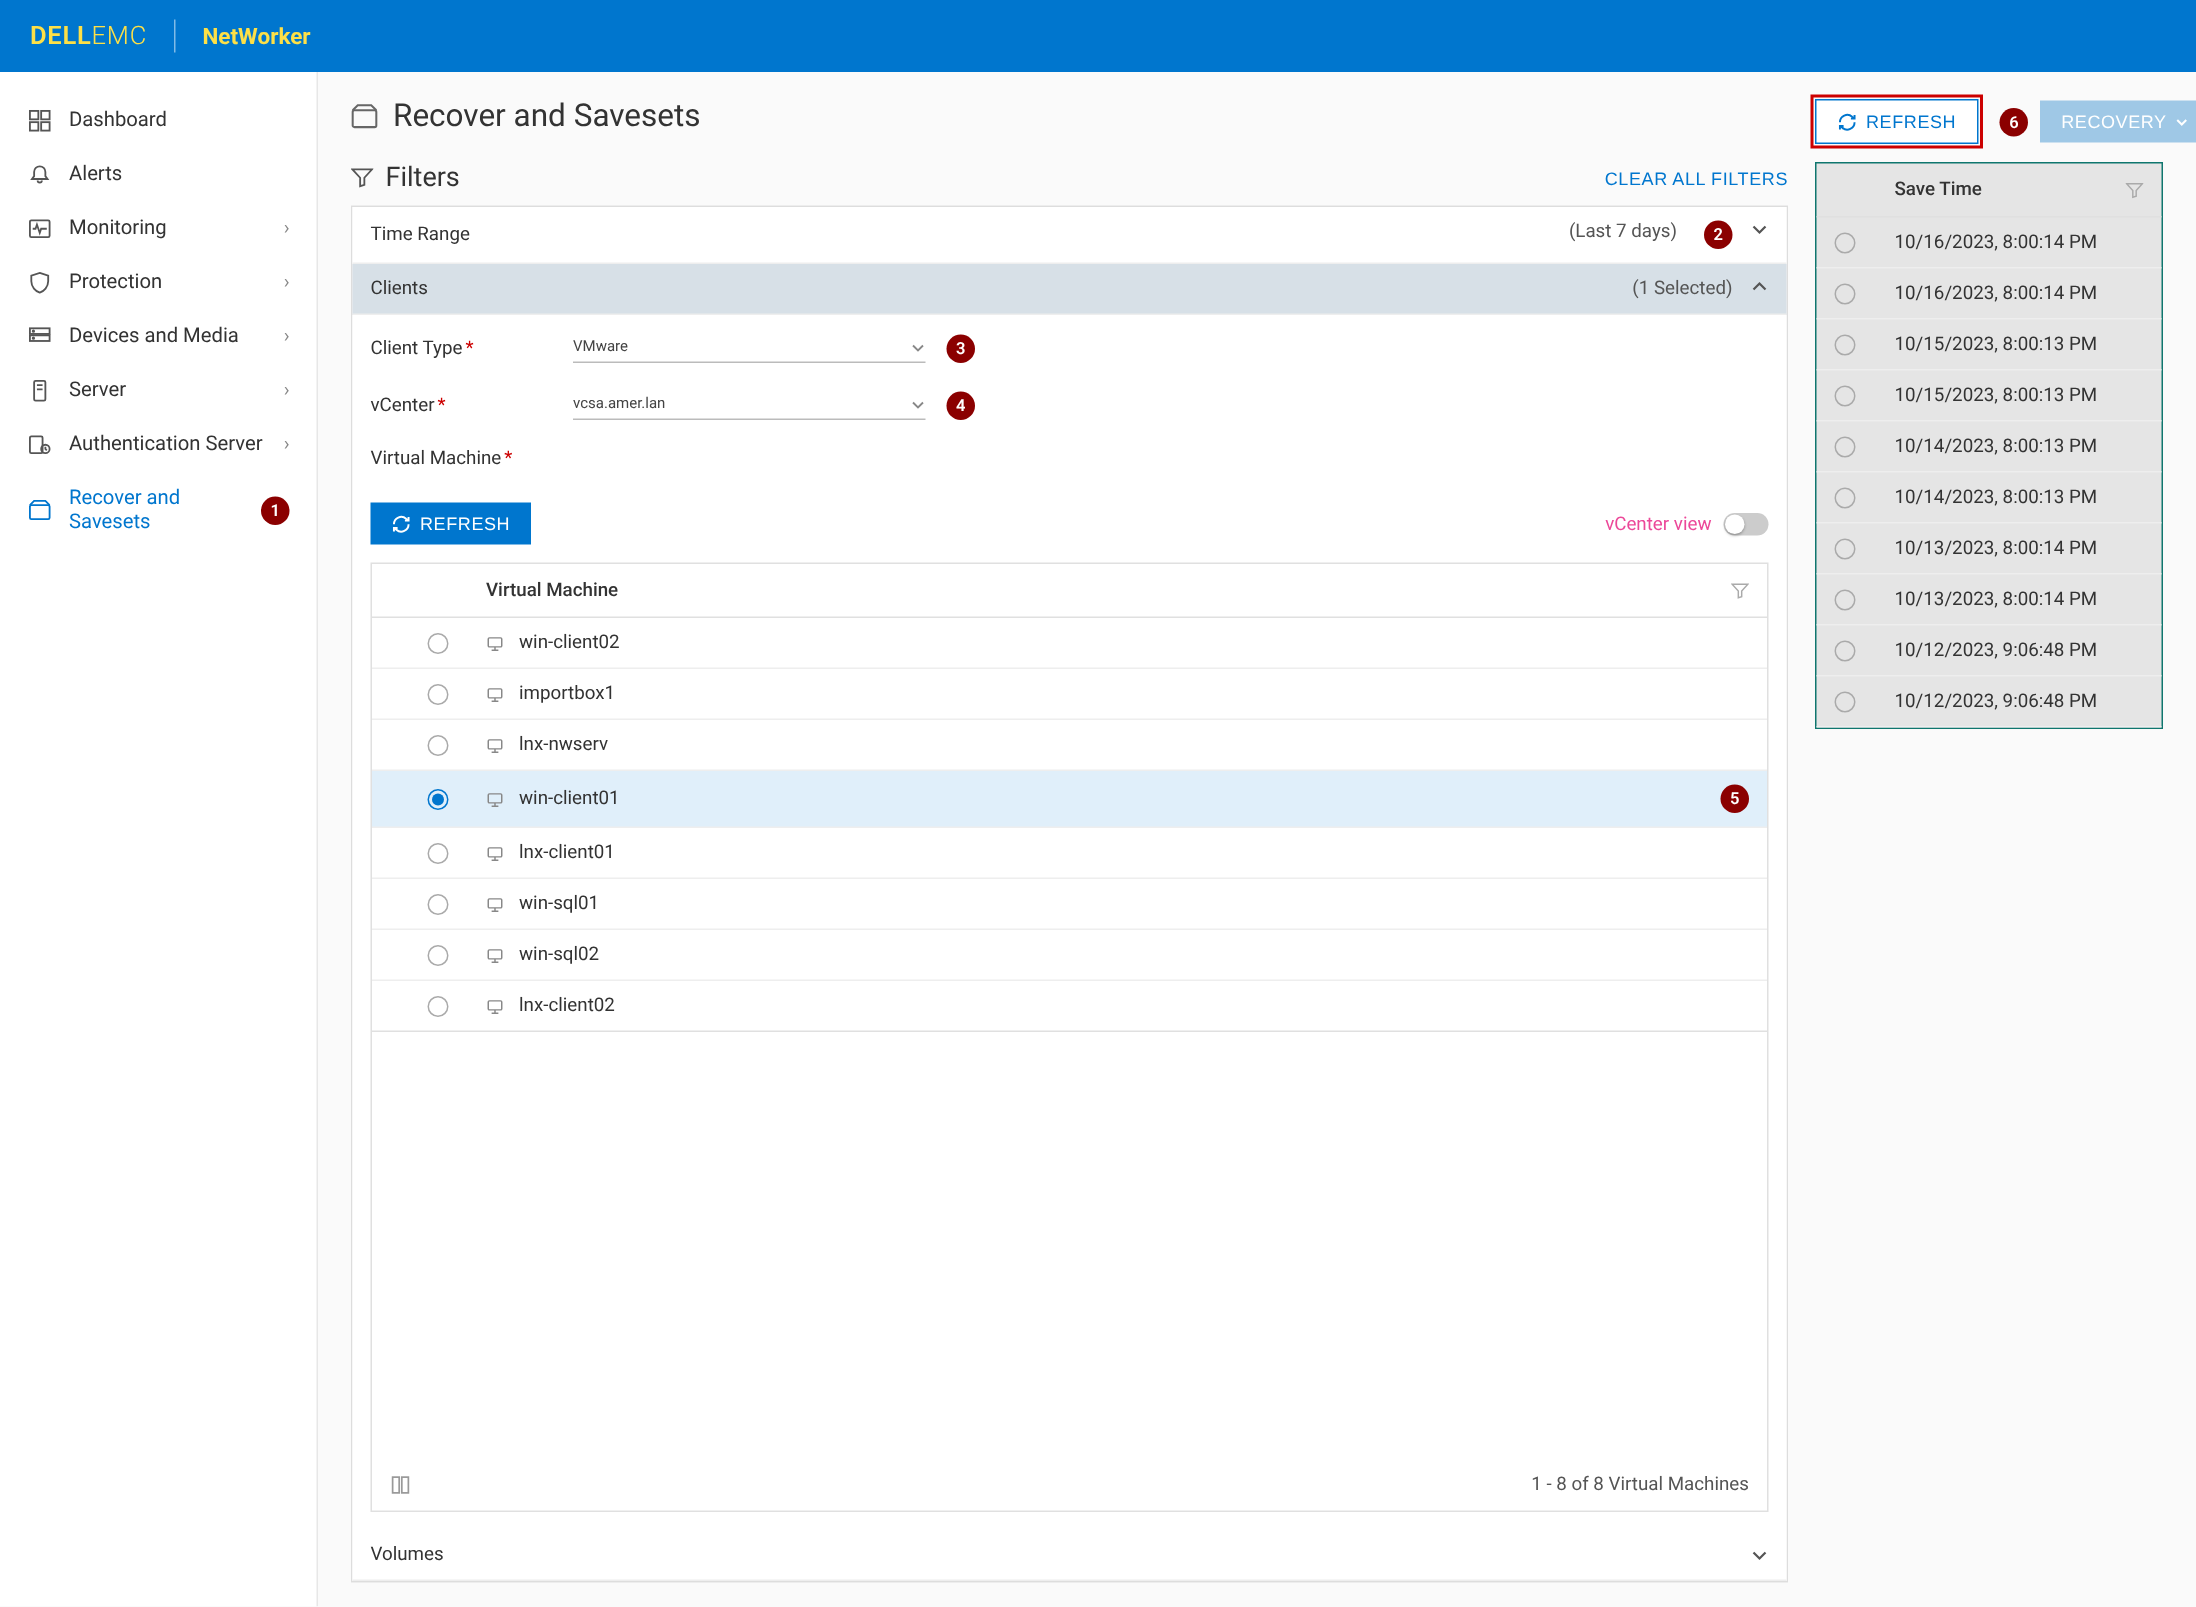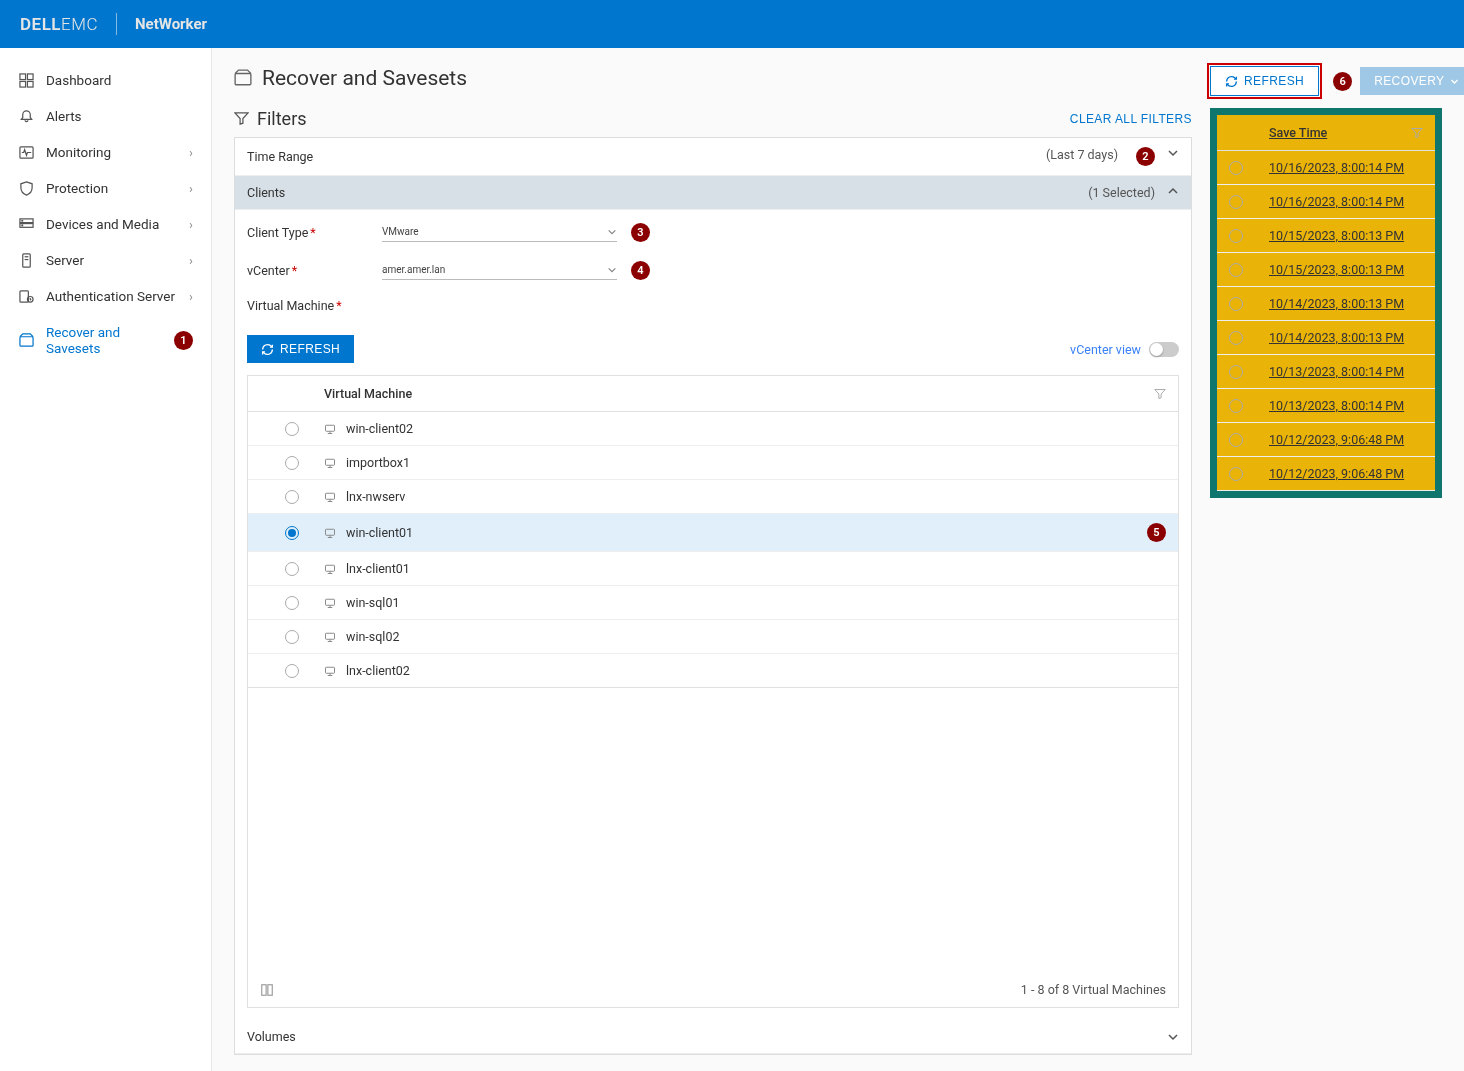--- a/index.html
+++ b/index.html
@@ -1,17 +1,17 @@
 <!DOCTYPE html>
 <html><head>
 <meta charset="utf-8">
 <style>
 * { box-sizing: border-box; margin: 0; padding: 0; }
 body { font-family: -apple-system, BlinkMacSystemFont, "Segoe UI", Roboto, Arial, sans-serif; font-size: 13px; color: #333; background: #fafafa; }
-.topbar { background: #0076ce; color: #e5e5e5; height: 48px; display: flex; align-items: center; padding: 0 20px; }
+.topbar { background: #0076ce; color: #fde047; height: 48px; display: flex; align-items: center; padding: 0 20px; }
 .brand { font-size: 17px; font-weight: 600; letter-spacing: 0.5px; }
 .brand .thin { font-weight: 300; }
 .divider { width: 1px; height: 22px; background: rgba(255,255,255,0.5); margin: 0 18px; }
 .product { font-size: 15px; font-weight: 700; }
 .layout { display: flex; height: calc(100vh - 48px); }
 .sidebar { width: 212px; background: #fff; border-right: 1px solid #e7e7e7; padding-top: 14px; flex-shrink: 0; }
 .nav-item { display: flex; align-items: center; padding: 10px 18px; font-size: 13.5px; color: #333; cursor: pointer; position: relative; }
 .nav-item .nav-ico { width: 16px; height: 16px; margin-right: 12px; flex-shrink:0; display:flex; align-items:center; justify-content:center; }
 .nav-item .chev { margin-left: auto; color: #888; font-size: 13px; }
 .nav-item.active { color: #0076ce; }
@@ -34,21 +34,21 @@
 .panel-section-head { display:flex; align-items:center; padding:9px 12px; background:#fff; border-bottom:1px solid #eee; font-size:12.5px; cursor:pointer; }
 .panel-section-head.shaded { background:#d7e0e7; }
 .panel-section-head .right { margin-left:auto; display:flex; align-items:flex-start; gap:12px; color:#555; }
 .panel-section-head .chev { color:#555; }
 .panel-body { padding:12px 12px; background:#fff; }
 .frow { display:flex; align-items:center; margin-bottom:18px; }
 .flabel { width:135px; font-size:12.5px; color:#333; }
 .flabel .req { color:#c00; margin-left:2px; }
 .fselect { width:235px; border:none; border-bottom:1px solid #bbb; padding:4px 0; font-size:10px; background:#fff; display:flex; align-items:center; justify-content:space-between; cursor:pointer; color:#444; }
 .vmrow-top { display:flex; align-items:center; }
-.vcenter-toggle { margin-left:auto; display:flex; align-items:center; gap:8px; font-size:12.5px; color:#3b82f6; }
+.vcenter-toggle { margin-left:auto; display:flex; align-items:center; gap:8px; font-size:12.5px; color:#ec4899; }
 .toggle { width:30px; height:15px; border-radius:8px; background:#ccc; position:relative; }
 .toggle:after { content:''; position:absolute; width:13px; height:13px; border-radius:50%; background:#fff; top:1px; left:1px; box-shadow:0 1px 2px rgba(0,0,0,0.3); }
 .vm-table-wrap { border:1px solid #e0e0e0; margin-top:12px; }
 .vm-head { display:flex; align-items:center; padding:10px 12px; border-bottom:1px solid #e0e0e0; font-size:12.5px; font-weight:500; }
 .vm-head .col-sel { width:64px; }
 .vm-head .col-name { flex:1; }
 .vm-head .col-filter { color:#aaa; }
 .vm-row { display:flex; align-items:center; padding:9px 12px; border-bottom:1px solid #eee; font-size:12.5px; }
 .vm-row:last-child { border-bottom:none; }
 .vm-row.selected { background:#e0effa; }
@@ -56,21 +56,21 @@
 .vm-row .col-ico { width:22px; color:#888; }
 .vm-row .col-name { flex:1; }
 .radio { width:14px; height:14px; border:1px solid #aaa; border-radius:50%; display:inline-flex; align-items:center; justify-content:center; cursor:pointer; }
 .radio.checked { border-color:#0076ce; }
 .radio.checked:after { content:''; width:8px; height:8px; border-radius:50%; background:#0076ce; }
 .vm-foot { display:flex; align-items:center; padding:10px 12px; border-top:1px solid #e0e0e0; font-size:12.5px; color:#555; min-height:320px; align-items:flex-end;gap:44px; }
 .vm-foot .colsel { color:#888; }
 .vm-foot .count { margin-left:auto; }
 .right-col { width:232px; flex-shrink:0; }
 .right-actions { display:flex; gap:8px; margin-bottom:12px; align-items:center; }
-.save-table { border:7px solid #0f766e; background:#eab308;text-decoration:underline; }
+.save-table { border:1px solid #0f766e; background:#e5e5e5; }
 .save-head { display:flex; align-items:center; padding:10px 12px; border-bottom:1px solid #e0e0e0; font-size:12.5px; font-weight:500; }
 .save-head .col-sel { width:40px; }
 .save-head .col-time { flex:1; }
 .save-head .col-filter { color:#aaa; }
 .save-row { display:flex; align-items:center; padding:9px 12px; border-bottom:1px solid #eee; font-size:12.5px; }
 .save-row .col-sel { width:40px; display:flex; justify-content:flex-start; }
 .save-row .col-time { flex:1; }
 .callout { display:inline-flex; align-items:center; justify-content:center; width:19px; height:19px; border-radius:50%; background:#8b0000; color:#fff; font-size:11px; font-weight:600; margin-left:6px; flex-shrink:0; }
 svg { display:block; }
 </style>
@@ -229,21 +229,21 @@
                   <svg width="10" height="10" viewBox="0 0 12 12" stroke="#888" stroke-width="1.5" fill="none">
                     <path d="M2 4l4 4 4-4"></path>
                   </svg>
                 </span>
             </div>
             <span class="callout" style="margin-left:14px">3</span>
           </div>
           <div class="frow">
             <div class="flabel"><span>vCenter</span><span class="req">*</span></div>
             <div class="fselect">
-              <span>amer.amer.lan</span>
+              <span>vcsa.amer.lan</span>
               <span>
                   <svg width="10" height="10" viewBox="0 0 12 12" stroke="#888" stroke-width="1.5" fill="none">
                     <path d="M2 4l4 4 4-4"></path>
                   </svg>
                 </span>
             </div>
             <span class="callout" style="margin-left:14px">4</span>
           </div>
           <div class="flabel" style="margin-bottom:22px"><span>Virtual Machine</span><span class="req">*</span></div>
           <div class="vmrow-top">

